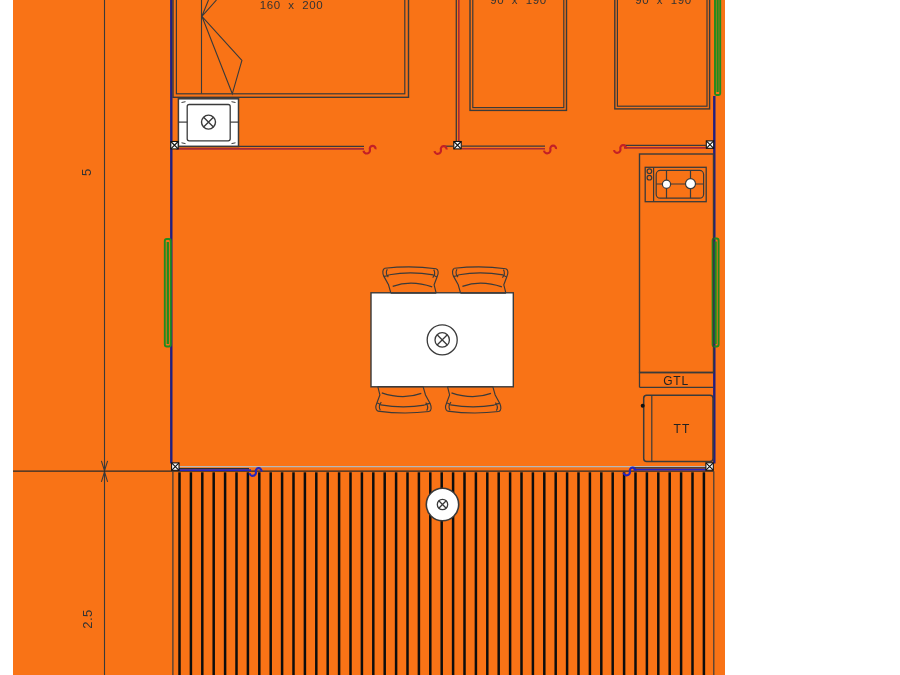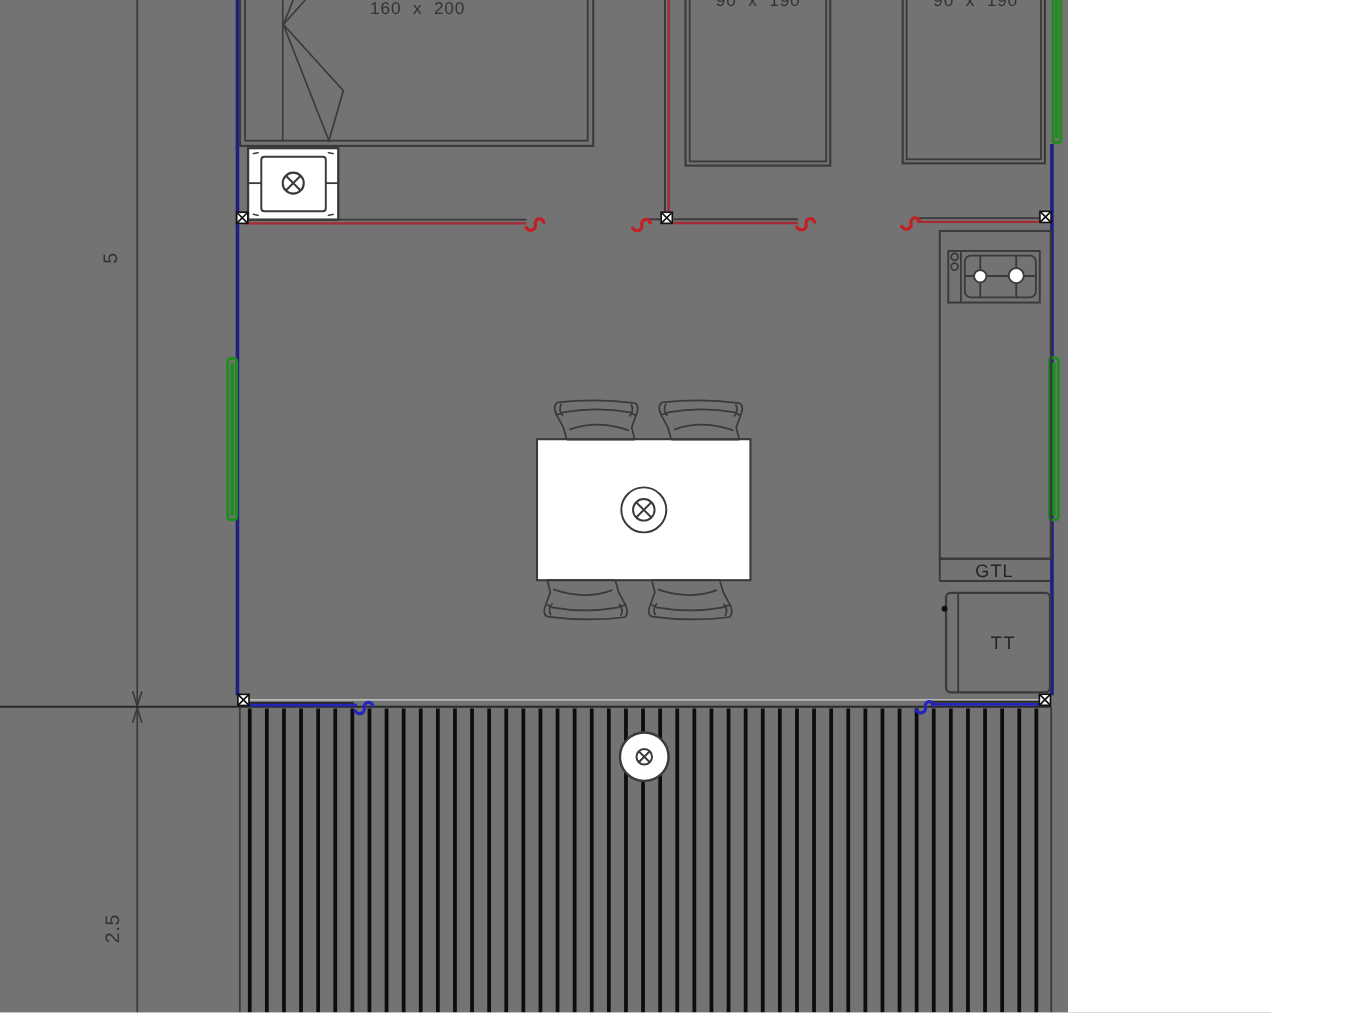--- a/index.html
+++ b/index.html
@@ -1,16 +1,16 @@
 <!DOCTYPE html>
 <html><head><meta charset="utf-8">
 <style>
 html,body{margin:0;padding:0;background:#ffffff;}
-#page{position:relative;width:712px;height:675px;overflow:hidden;background:#737373;
-  font-family:"Liberation Sans", sans-serif;-webkit-font-smoothing:antialiased;}
+#page{position:relative;width:712px;height:675px;overflow:hidden;background:#f97316;
+  font-family:"Liberation Sans", sans-serif;margin-left:13px;-webkit-font-smoothing:antialiased;}
 svg{position:absolute;left:0;top:0;}
 </style></head>
 <body>
 <div id="page">
 <svg width="900" height="675" viewBox="0 0 900 675" fill="none">
 <defs>
 <g id="sq" stroke-width="1.9" fill="none">
  <path d="M 3.57,-3.85 A 2.5,2.5 0 1 0 0.15,-0.43 A 2.5,2.5 0 1 1 -3.57,3.85"></path>
 </g>
 <g id="xbox" stroke-width="1.1" fill="#fff">

